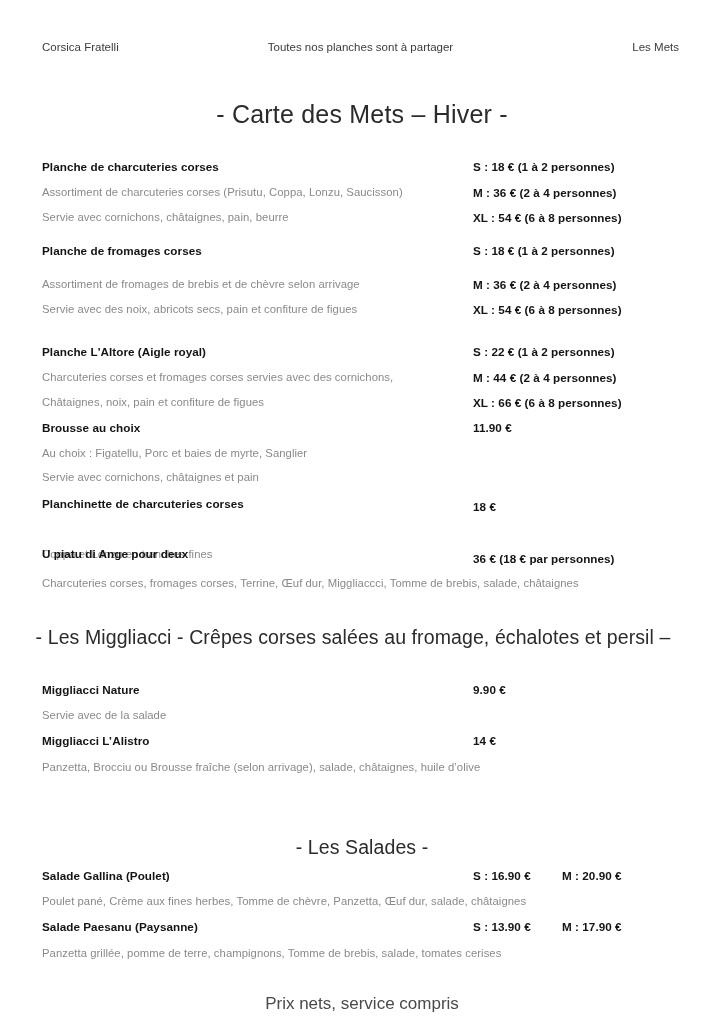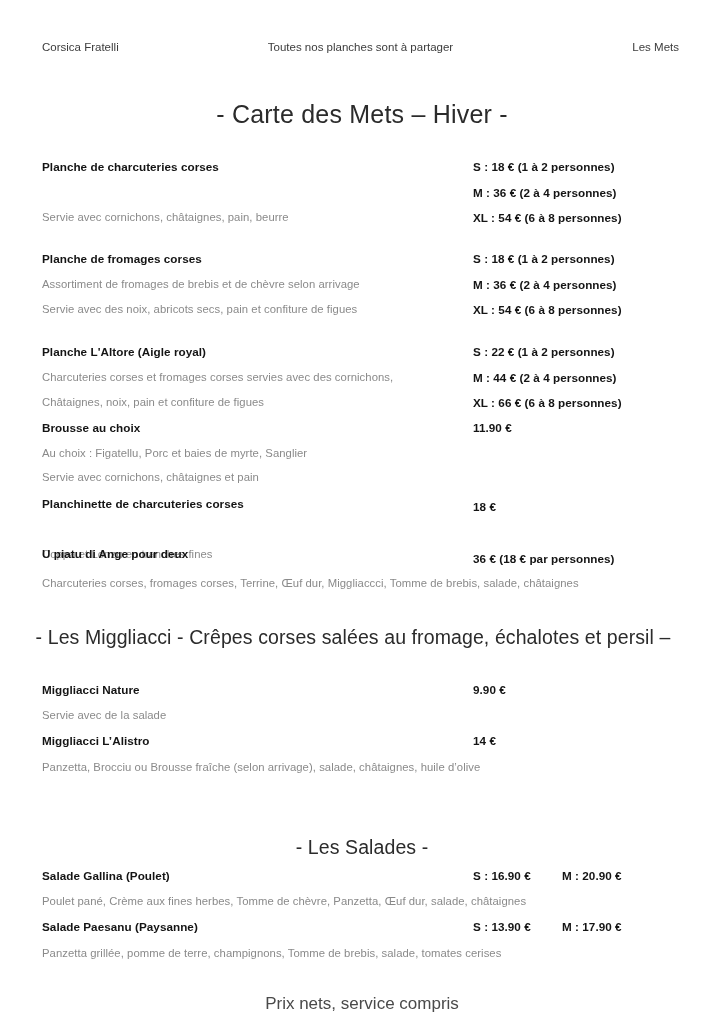--- a/index.html
+++ b/index.html
@@ -143,27 +143,28 @@
   </div>
 
   <div class="menu-title" style="top:100px;">- Carte des Mets – Hiver -</div>
 
   <div id="body-root">
       <div class="row" style="top: 160px;">
         <span class="name">Planche de charcuteries corses</span>
         <span class="price">S : 18 € (1 à 2 personnes)</span>
       </div>
       <div class="row" style="top: 186px;">
+        <span class="desc">Assortiment de charcuteries corses (Prisutu, Coppa, Lonzu, Saucisson)</span>
         <span class="price">M : 36 € (2 à 4 personnes)</span>
       </div>
       <div class="row" style="top: 211px;">
         <span class="desc">Servie avec cornichons, châtaignes, pain, beurre</span>
         <span class="price">XL : 54 € (6 à 8 personnes)</span>
       </div>
-      <div class="row" style="top: 252px; padding-left: 48px;">
+      <div class="row" style="top: 244px; padding-left: 48px;">
         <span class="name">Planche de fromages corses</span>
         <span class="price">S : 18 € (1 à 2 personnes)</span>
       </div>
       <div class="row" style="top: 278px;">
         <span class="desc">Assortiment de fromages de brebis et de chèvre selon arrivage</span>
         <span class="price">M : 36 € (2 à 4 personnes)</span>
       </div>
       <div class="row" style="top: 303px;">
         <span class="desc">Servie avec des noix, abricots secs, pain et confiture de figues</span>
         <span class="price">XL : 54 € (6 à 8 personnes)</span>

